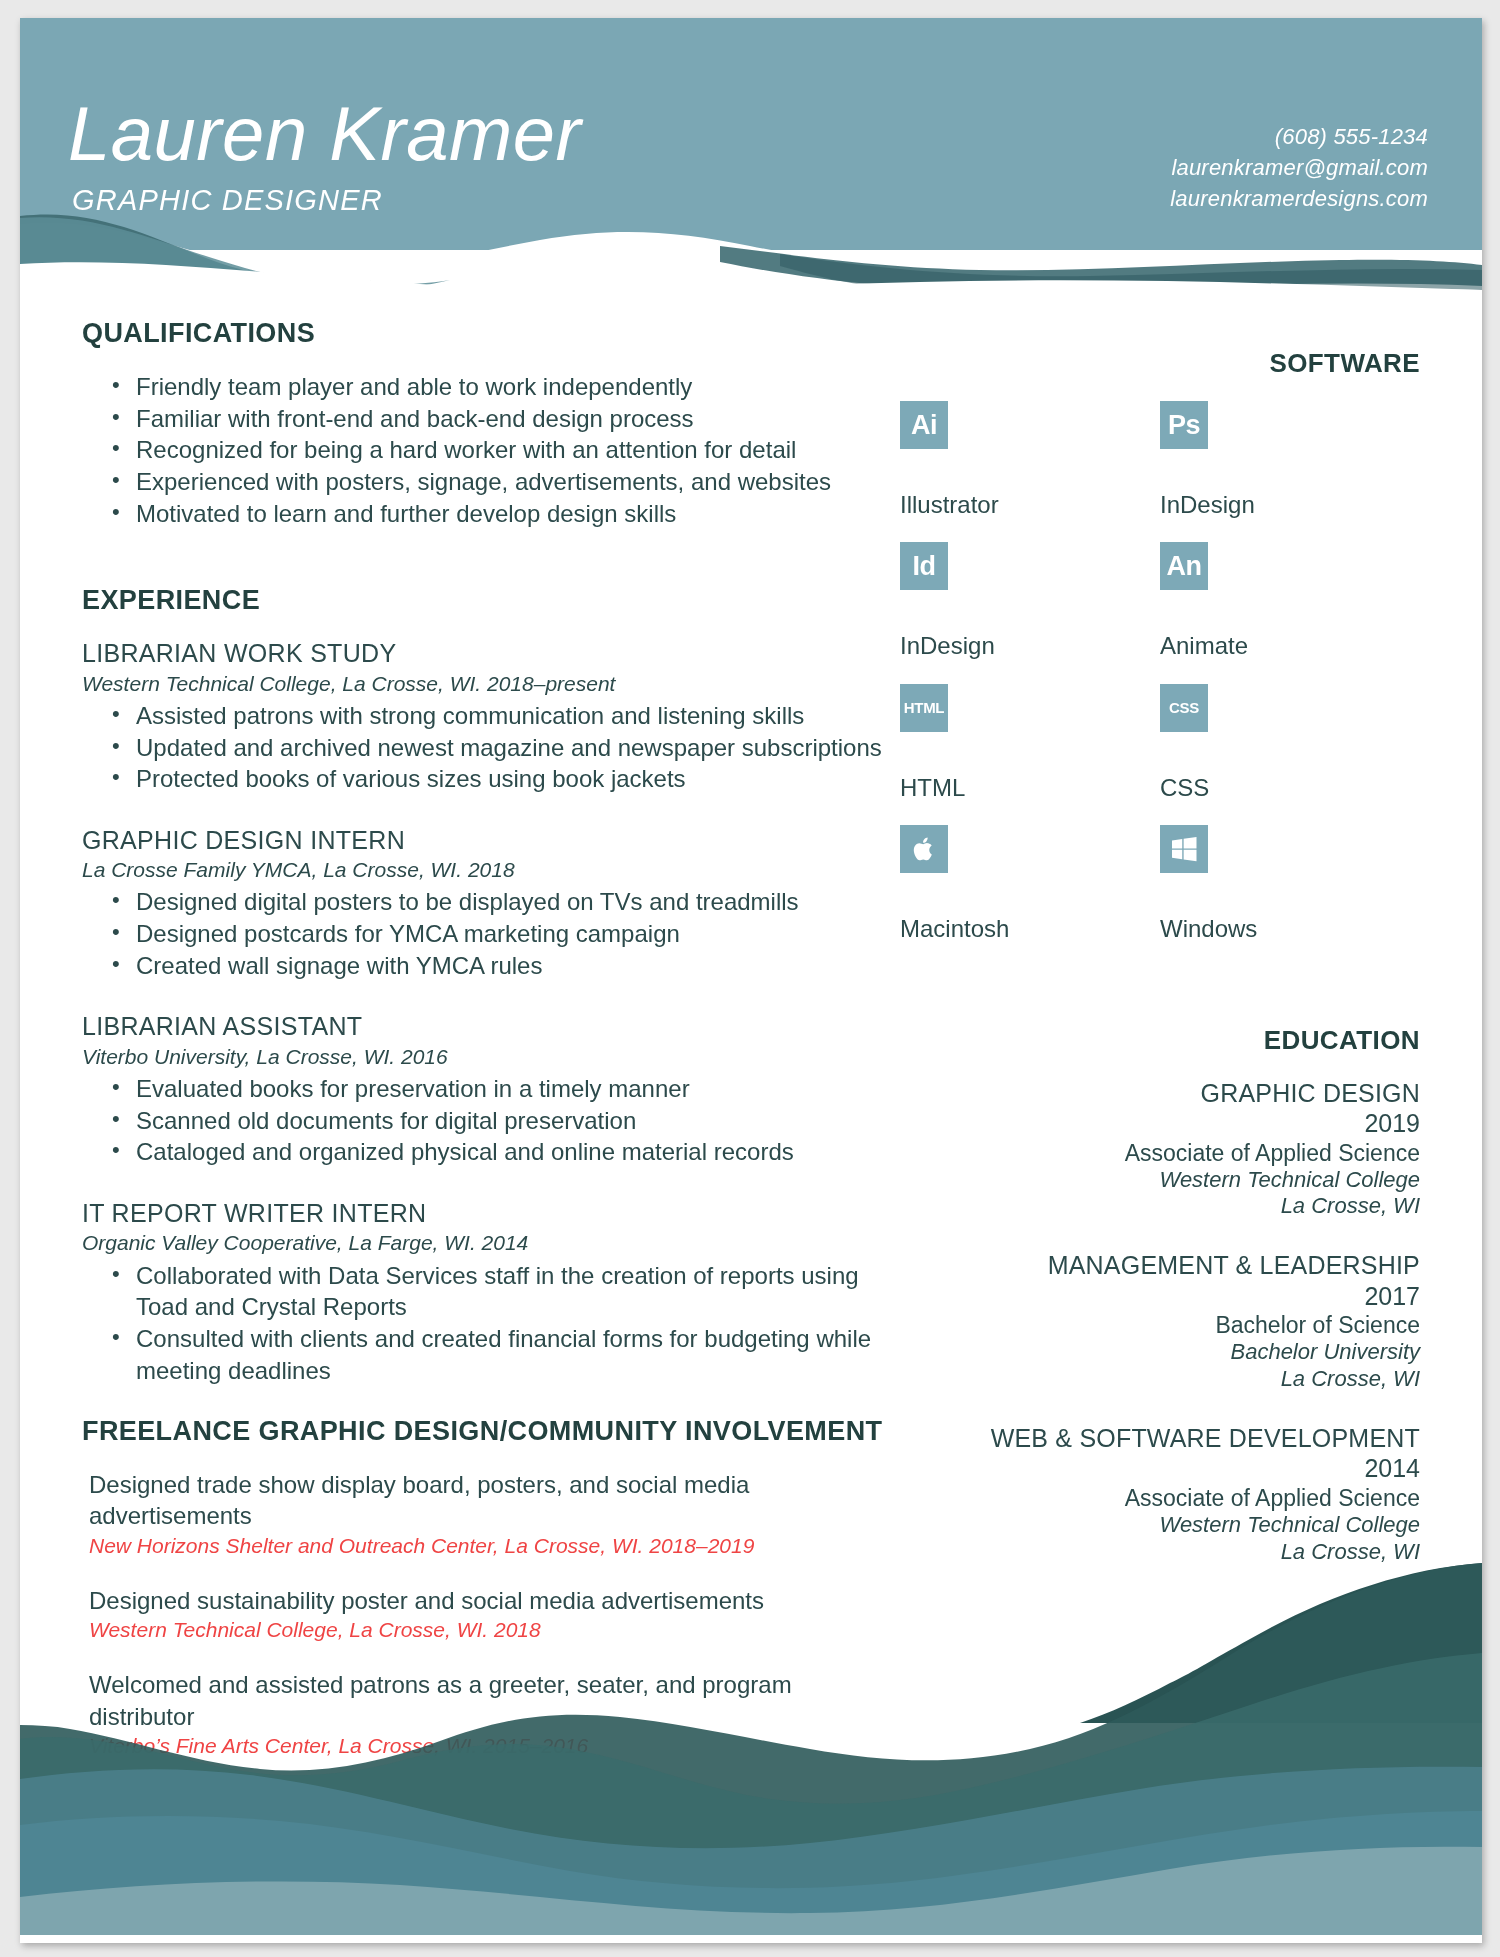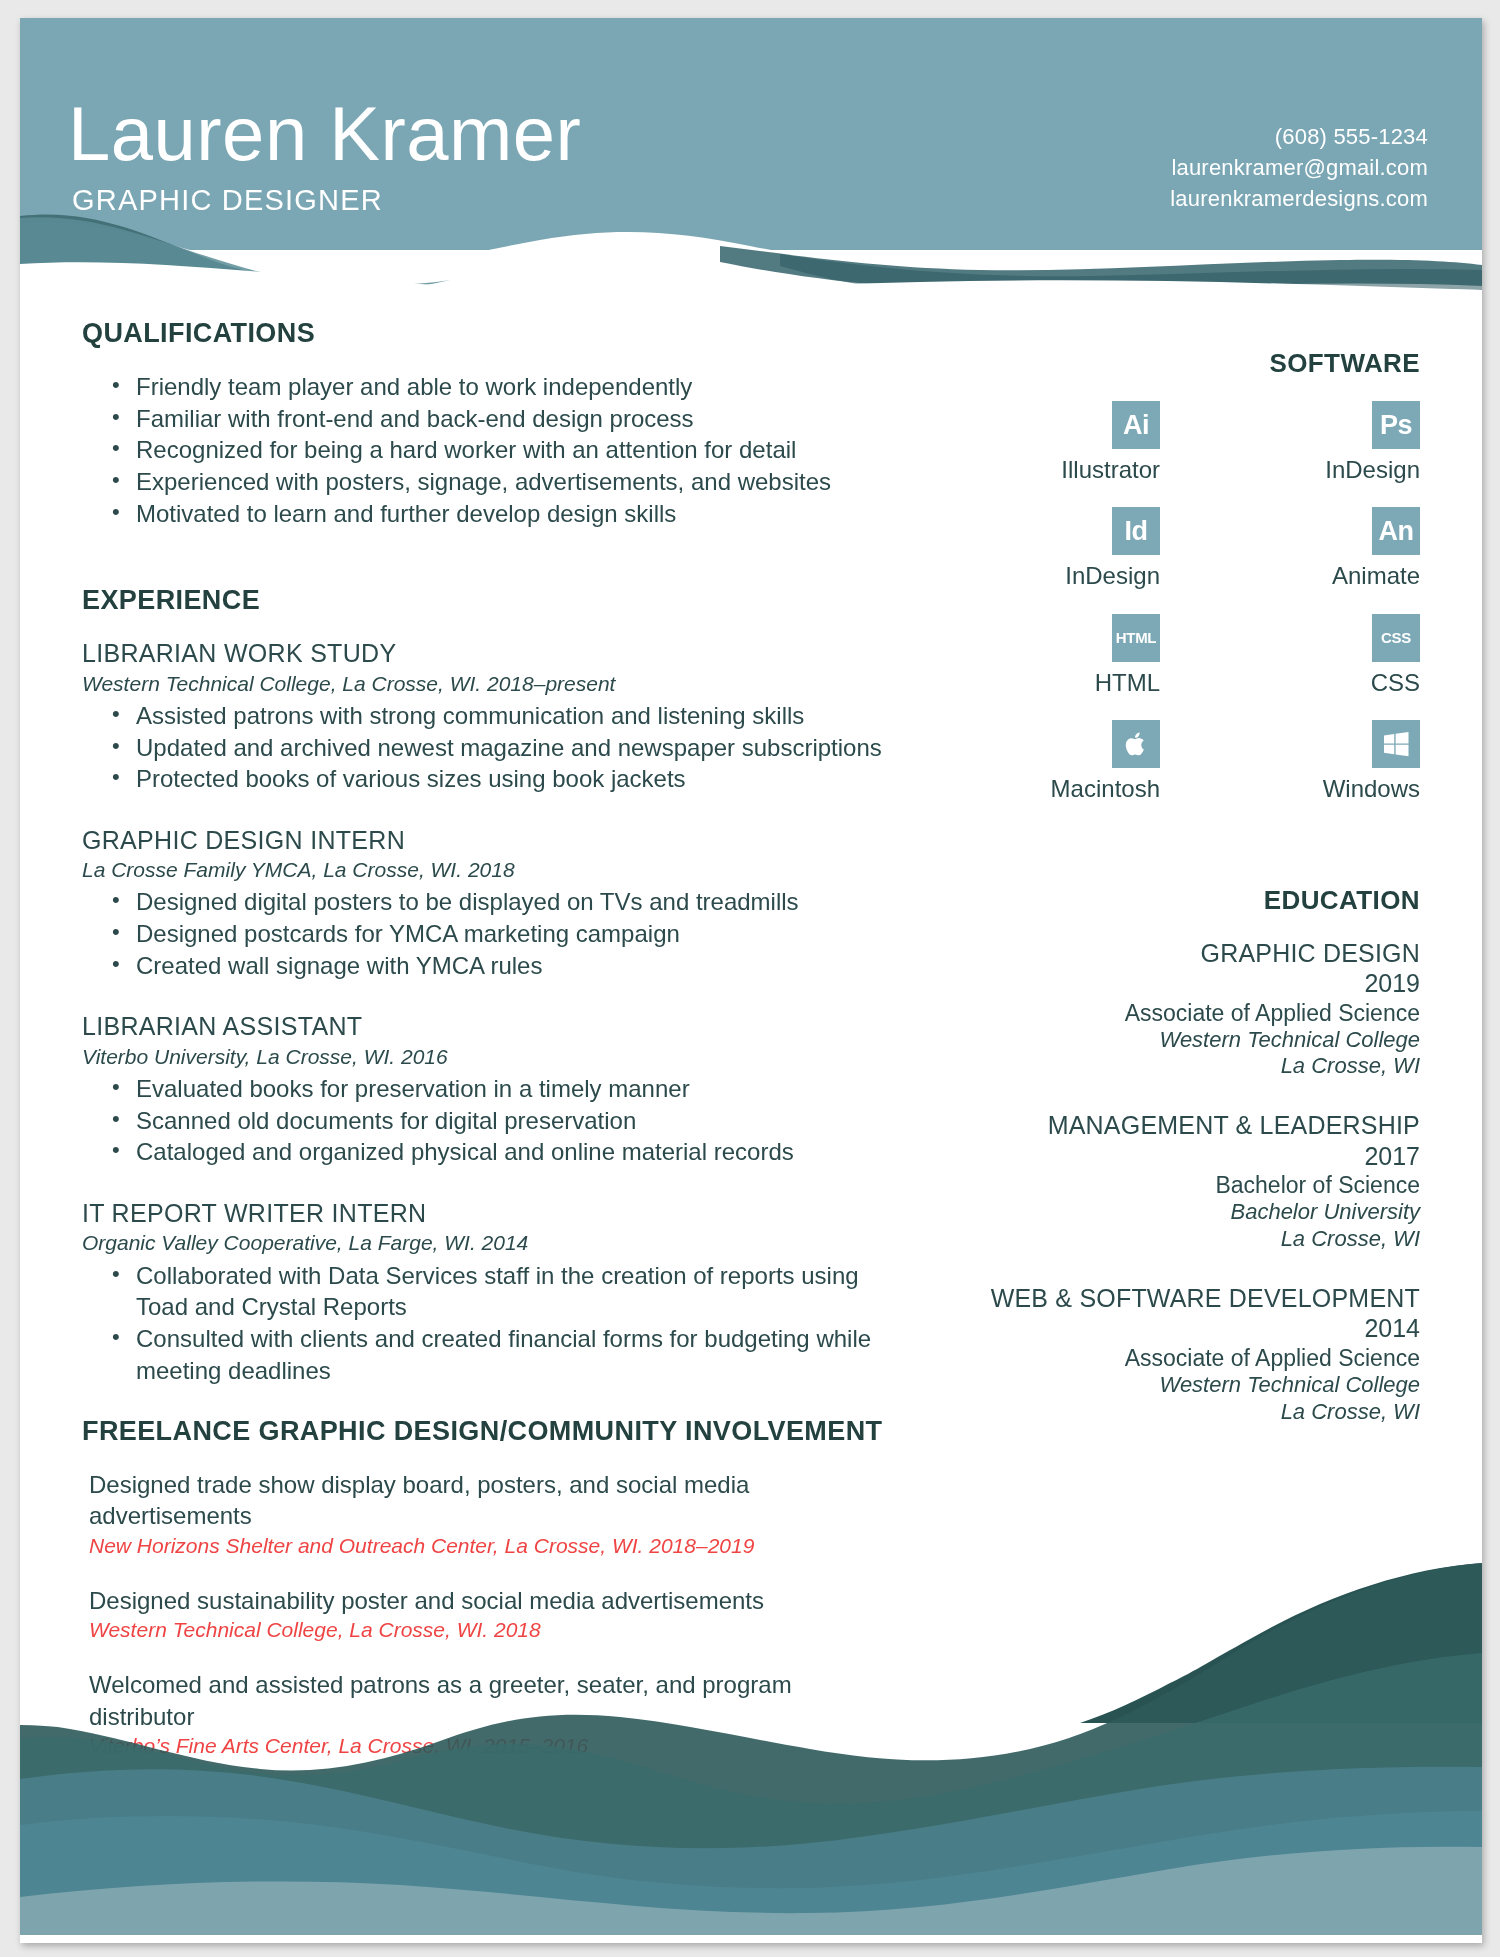--- a/index.html
+++ b/index.html
@@ -36,20 +36,21 @@
     position: absolute;
     left: 0; top: 0;
     width: 100%;
     height: 300px;
   }
   #header-text {
     position: absolute;
     left: 0; top: 0;
     width: 100%;
     height: 230px;
+    font-style: italic;
   }
 
   .name {
     position: absolute;
     left: 48px;
     top: 78px;
     font-size: 76px;
     font-weight: 400;
     letter-spacing: 0.5px;
     color: #ffffff;
@@ -157,21 +158,22 @@
   
   #software-grid {
     margin-top: 18px;
     display: grid;
     grid-template-columns: 1fr 1fr;
     row-gap: 24px;
   }
   .sw-cell {
     display: flex;
     flex-direction: column;
-    align-items: flex-end;
+    align-items: flex-start;
+    gap: 35px;
   }
   .sw-icon {
     width: 48px;
     height: 48px;
     background: #7da9b7;
     display: flex;
     align-items: center;
     justify-content: center;
     color: #ffffff;
     font-weight: 700;

